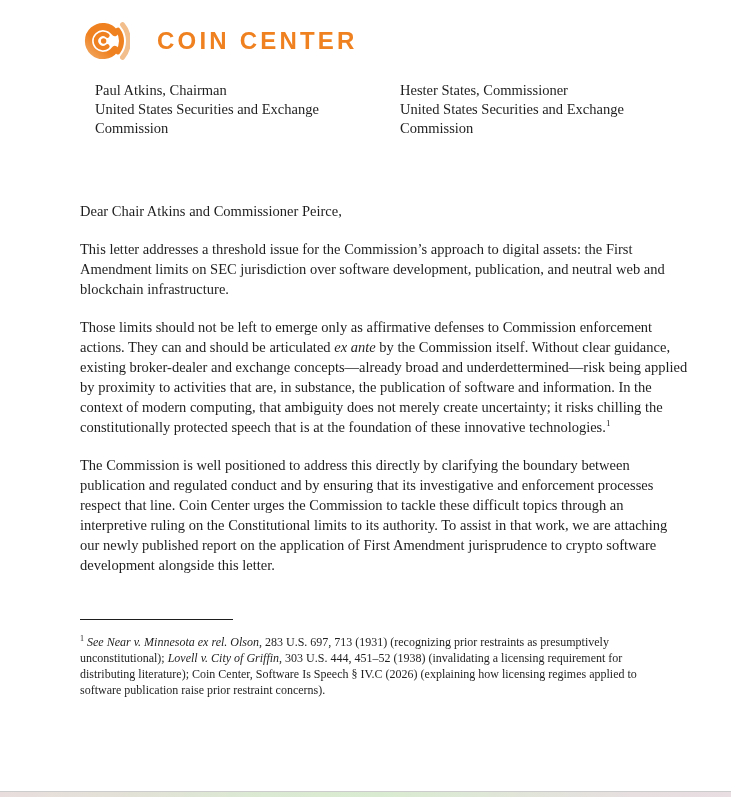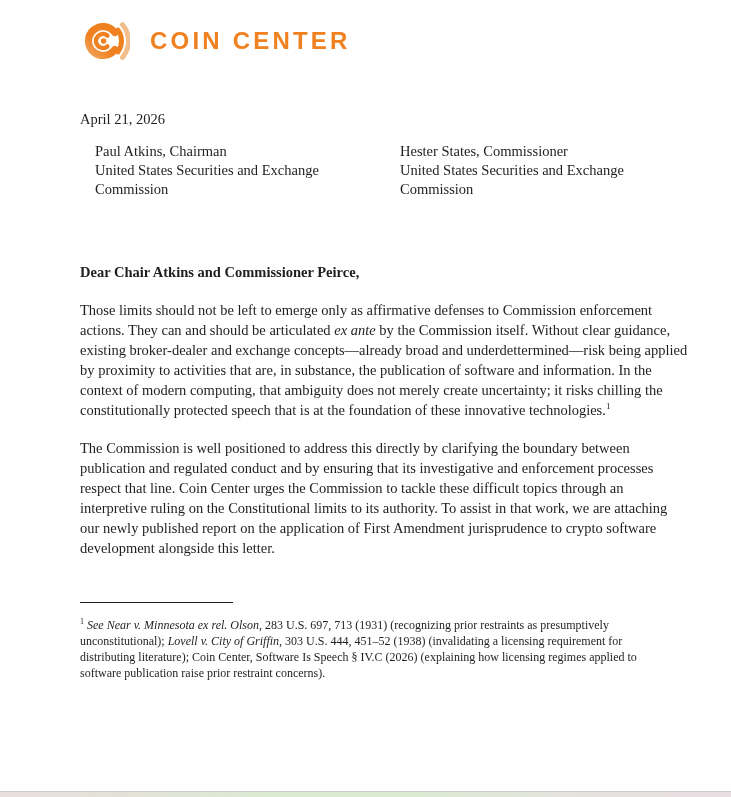--- a/index.html
+++ b/index.html
@@ -4,42 +4,42 @@
 <style>
   * { margin:0; padding:0; box-sizing:border-box; }
   html,body { width:731px; height:797px; background:#ffffff; overflow:hidden; }
   body {
     font-family:"Liberation Serif","DejaVu Serif",serif;
     color:#1e1e1e;
     position:relative;
   }
   .page { padding:14px 41px 0 80px; }
 
-  .logo-row { display:flex; align-items:center; gap:20px; }
+  .logo-row { display:flex; align-items:center; gap:27px; }
   .wordmark {
     font-family:"Liberation Sans","DejaVu Sans",sans-serif;
     font-weight:bold;
     font-size:24px;
     letter-spacing:3.2px;
     color:#F08120;
     white-space:nowrap;
   }
 
   .date { margin-top:42px; font-size:14.5px; line-height:19px; }
 
   .recipients {
     margin-top:13px;
     display:grid;
     grid-template-columns:305px 1fr;
     font-size:14.5px;
     line-height:19px;
     margin-left:15px;
   }
 
-  .salutation { margin-top:63px; font-size:14.5px; line-height:20px;font-weight:bold; }
+  .salutation { margin-top:63px; font-size:14.5px; line-height:20px; }
 
   p.body {
     margin-top:18px;
     font-size:14.5px;
     line-height:20px;
     max-width:610px;
   }
   p.body em, .footnote em { font-style:italic;font-family:Liberation Serif, serif; }
   sup.fn-ref { font-size:9px; vertical-align:super; line-height:0; }
 
@@ -84,37 +84,37 @@
         <path d="M34.73 18.47 A14.5 14.5 0 1 0 34.73 35.53" stroke="url(#ccg)" stroke-width="7.2" stroke-linecap="round"></path>
         <path d="M27.31 21.48 A7 7 0 1 0 27.31 32.52" stroke="#F08120" stroke-width="4.6" stroke-linecap="round"></path>
         <circle cx="23.6" cy="27" r="2.7" fill="#F08120"></circle>
         <path d="M37.97 16.13 A18.5 18.5 0 0 1 37.97 37.87" stroke="#F08120" stroke-width="5" stroke-linecap="round"></path>
         <path d="M42.53 10.6 A25.5 25.5 0 0 1 42.53 43.4" stroke="#F2BE8C" stroke-width="5" stroke-linecap="round"></path>
       </svg>
     </span>
     <span class="wordmark">COIN CENTER</span>
   </div>
 
-  <div class="date">April 21, 2026</div>
 
   <div class="recipients">
     <div>
       <div>Paul Atkins, Chairman</div>
       <div>United States Securities and Exchange</div>
       <div>Commission</div>
     </div>
     <div>
       <div>Hester States, Commissioner</div>
       <div>United States Securities and Exchange</div>
       <div>Commission</div>
     </div>
   </div>
 
   <div class="salutation">Dear Chair Atkins and Commissioner Peirce,</div>
 
+  <p class="body">This letter addresses a threshold issue for the Commission’s approach to digital assets: the First Amendment limits on SEC jurisdiction over software development, publication, and neutral web and blockchain infrastructure.</p>
 
   <p class="body"><span>Those limits should not be left to emerge only as affirmative defenses to Commission enforcement actions. They can and should be articulated </span><em>ex ante</em><span> by the Commission itself. Without clear guidance, existing broker-dealer and exchange concepts—already broad and underdettermined—risk being applied by proximity to activities that are, in substance, the publication of software and information. In the context of modern computing, that ambiguity does not merely create uncertainty; it risks chilling the constitutionally protected speech that is at the foundation of these innovative technologies.</span><sup class="fn-ref">1</sup></p>
 
   <p class="body">The Commission is well positioned to address this directly by clarifying the boundary between publication and regulated conduct and by ensuring that its investigative and enforcement processes respect that line. Coin Center urges the Commission to tackle these difficult topics through an interpretive ruling on the Constitutional limits to its authority. To assist in that work, we are attaching our newly published report on the application of First Amendment jurisprudence to crypto software development alongside this letter.</p>
 
   <div class="footnote-rule"></div>
 
   <div class="footnote"><sup>1</sup> <em>See Near v. Minnesota ex rel. Olson</em><span>, 283 U.S. 697, 713 (1931) (recognizing prior restraints as presumptively unconstitutional); </span><em>Lovell v. City of Griffin</em><span>, 303 U.S. 444, 451–52 (1938) (invalidating a licensing requirement for distributing literature); Coin Center, Software Is Speech § IV.C (2026) (explaining how licensing regimes applied to software publication raise prior restraint concerns).</span></div>
 
 </div>

